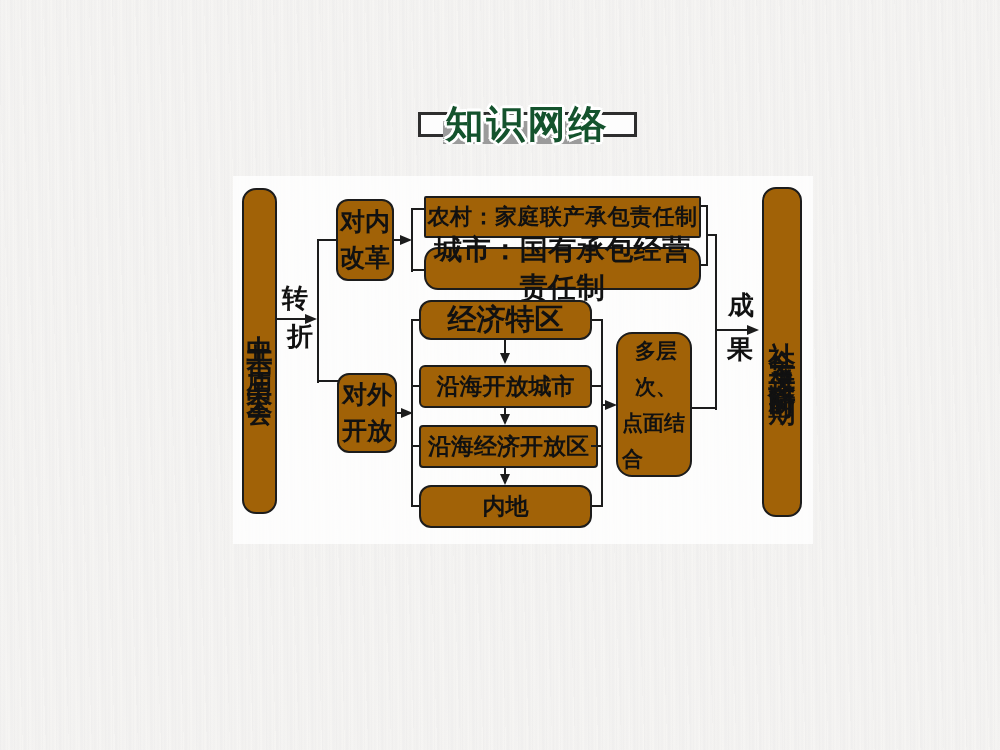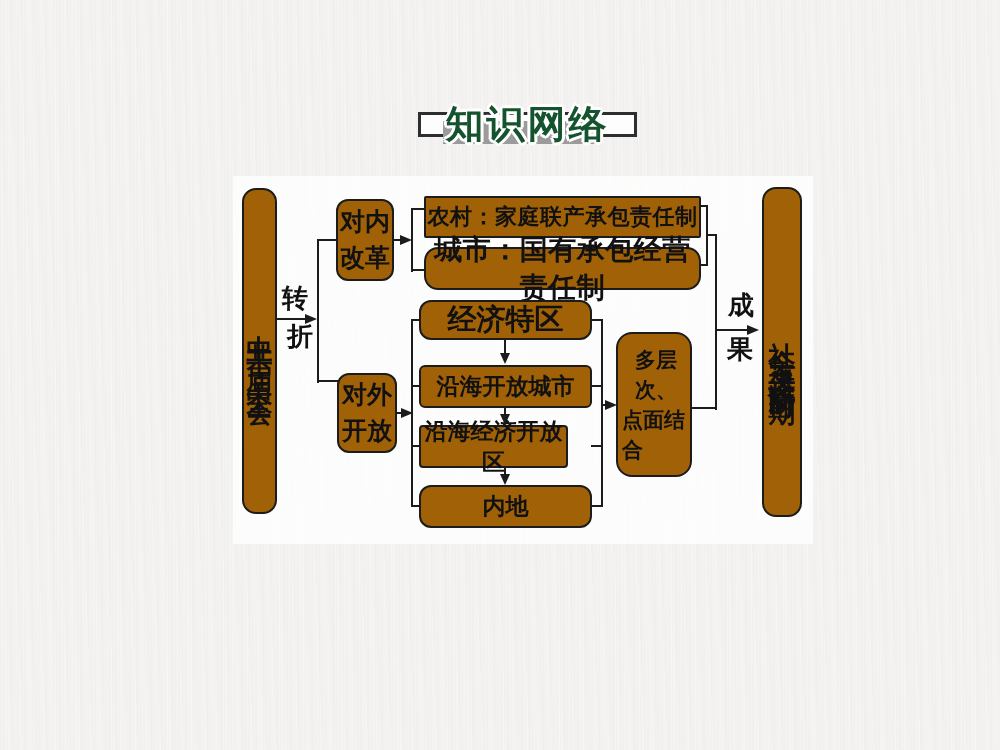--- a/index.html
+++ b/index.html
@@ -75,25 +75,25 @@
   <div class="stack">
     <span>对外</span>
     <span>开放</span>
   </div>
 </div>
 
 <div class="node" style="left:419px;top:300px;width:173px;height:40px;border-radius:12px;font-size:29px;">经济特区</div>
 
 <div class="node" style="left:419px;top:365px;width:173px;height:43px;border-radius:6px;font-size:23px;">沿海开放城市</div>
 
-<div class="node" style="left:419px;top:425px;width:149px;height:43px;border-radius:4px;font-size:23px;">沿海经济开放区</div>
+<div class="node" style="left:419px;top:425px;width:179px;height:43px;border-radius:4px;font-size:23px;">沿海经济开放区</div>
 
 <div class="node" style="left:419px;top:485px;width:173px;height:43px;border-radius:12px;font-size:23px;">内地</div>
 
-<div class="node" style="left:616px;top:332px;width:76px;height:145px;border-radius:16px;font-size:21px;line-height:30px;justify-content:flex-start;padding-left:4px;">
+<div class="node" style="left:616px;top:332px;width:76px;height:145px;border-radius:16px;font-size:21px;line-height:36px;justify-content:flex-start;padding-left:4px;">
   <div class="stack">
     <span>多层次、</span>
     <span>点面结</span>
     <span>合</span>
   </div>
 </div>
 
 <div class="node vnode" style="left:762px;top:187px;width:40px;height:330px;border-radius:14px;font-size:27px;letter-spacing:7px;">社会主义建设新时期</div>
 
 <div class="ln" style="left:277px;top:318px;width:30px;height:2px;"></div>

